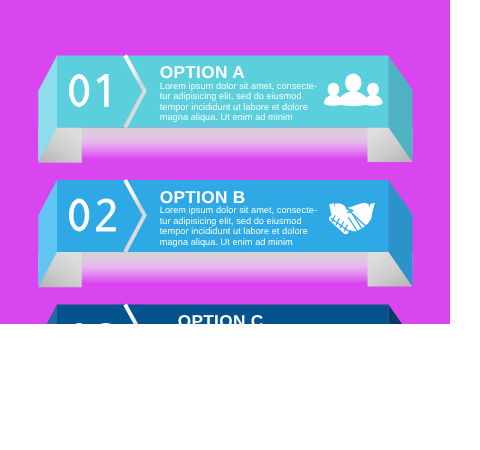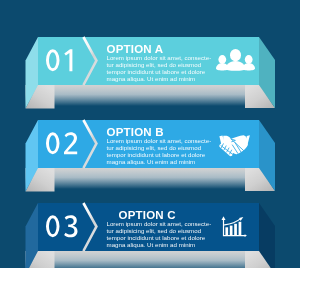--- a/index.html
+++ b/index.html
@@ -1,19 +1,19 @@
 <!DOCTYPE html>
 <html><head>
 <meta charset="utf-8">
 <title>Three Step Ribbon Infographic</title>
 <style>
   html,body{margin:0;padding:0;background:#fff;}
   body{width:300px;height:300px;overflow:hidden;
        font-family:"Liberation Sans",sans-serif;}
-  #stage{position:relative;width:300px;height:268px;background:#0c4a6e;overflow:hidden;}
+  #stage{position:relative;width:300px;height:216px;background:#d946ef;overflow:hidden;}
   #art{position:absolute;left:0;top:0;width:300px;height:300px;display:block;}
   .ovl{position:absolute;left:0;top:0;width:300px;height:300px;}
   .title{position:absolute;color:#fff;font-weight:700;font-size:11.5px;
          line-height:12px;letter-spacing:0.2px;}
   .btext{position:absolute;color:#fff;font-size:6.15px;line-height:6.8px;
          letter-spacing:0.02px;opacity:.95;}
   .btext div{white-space:pre;}
 </style>
 </head>
 <body>

